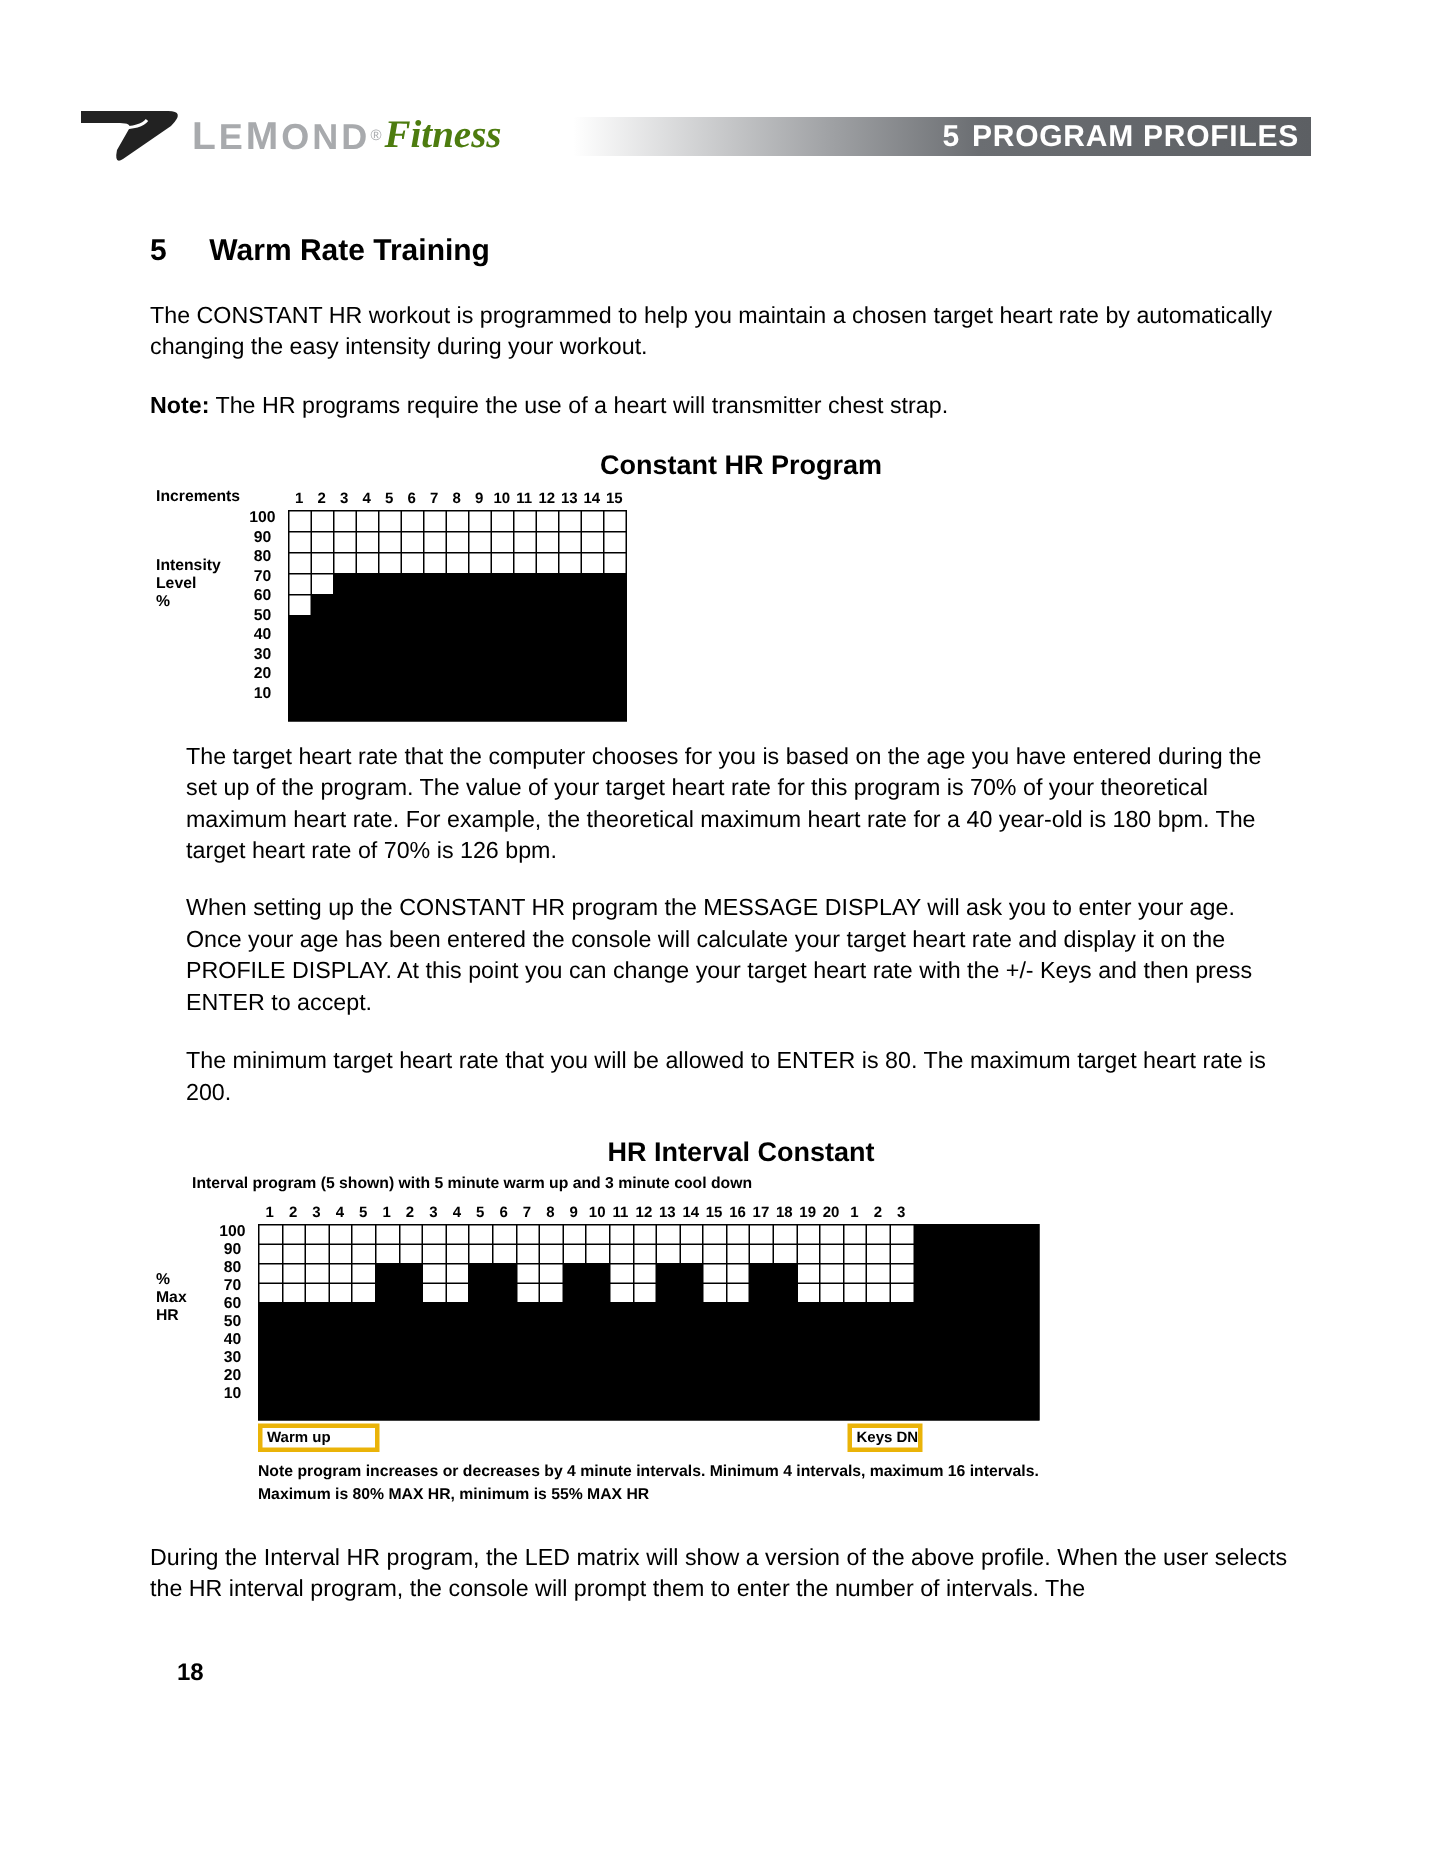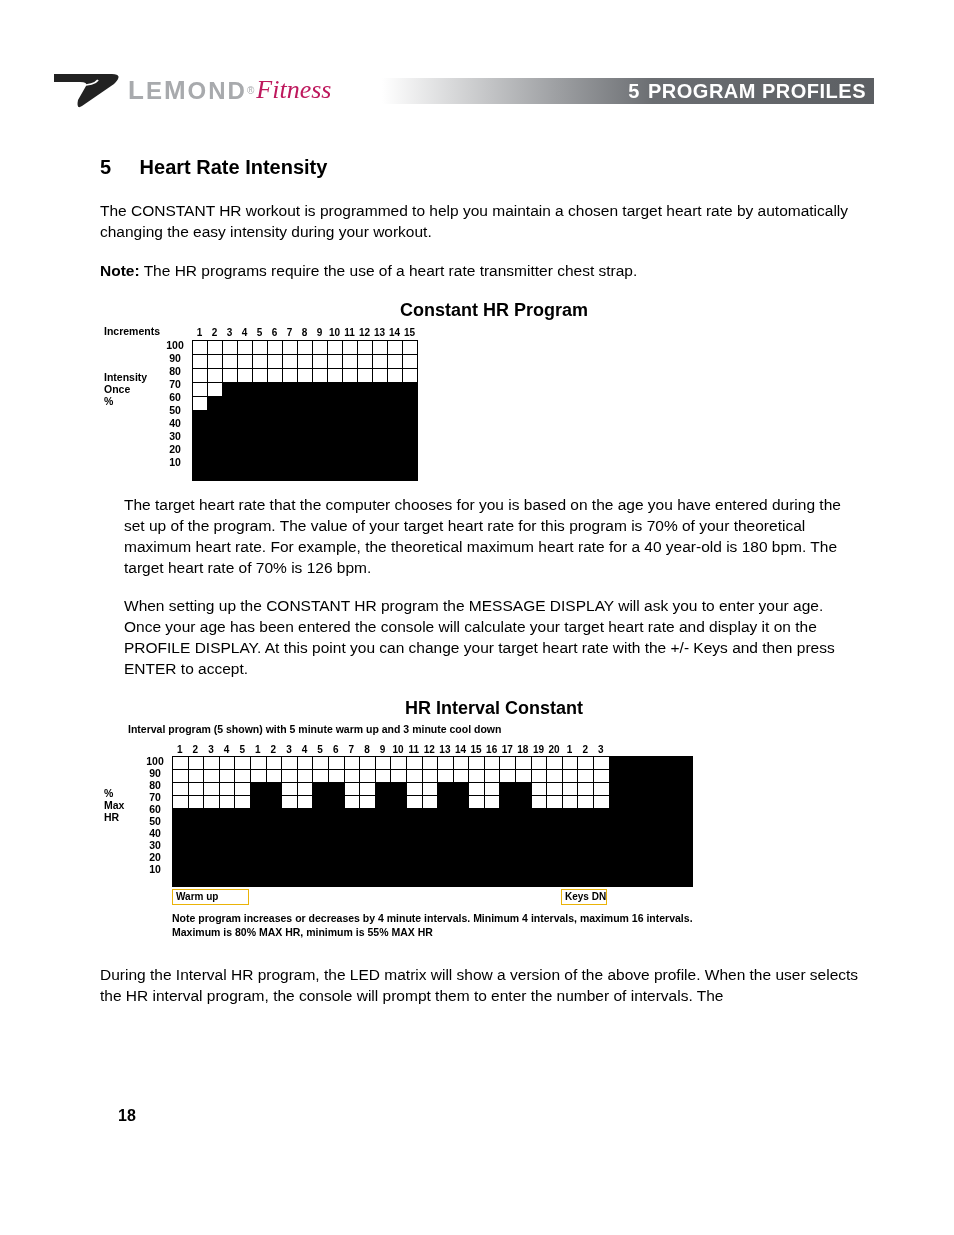--- a/index.html
+++ b/index.html
@@ -66,22 +66,22 @@
     letter-spacing: 2px;
     color: #a8aaad;
     margin-left: 2px;
   }
   .logo-text .big { font-size: 26px; }
   .logo-fitness {
     font-family: "Brush Script MT", cursive;
     font-size: 26px;
     font-style: italic;
     margin-left: 2px;
-    color: #be185d;
-    font-weight: 400;
+    color: #4d7c0f;
+    font-weight: 700;
   }
   .logo-dot { font-size: 10px; color:#a8aaad; vertical-align: top;}
   
   h2.sect {
     font-size: 20px;
     font-weight: 700;
     margin: 36px 0 22px 0;
   }
   h2.sect .snum { display:inline-block; width: 34px; }
   p.body {
@@ -137,21 +137,21 @@
     gap: 1px;
   }
   .grid .cell { background: #fff; }
   .grid .cell.fill { background: #000; }
   .below-row {
     display: flex;
     margin-top: 2px;
     font-size: 10px;
   }
   .below-row .box {
-    border: 1px solid #eab308;
+    border: 3px solid #eab308;
     padding: 1px 3px;
     white-space: nowrap;
     background: #fff;
   }
   .footnote {
     font-size: 10.5px;
     line-height: 1.35;
     margin-top: 6px;
   }
   
@@ -179,37 +179,37 @@
         <path d="M10 14 Q40 18 46 10" stroke="#fff" stroke-width="2" fill="none"></path>
       </svg>
       <span class="logo-text"><span class="big">L</span>E<span class="big">M</span>OND</span>
         <span class="logo-dot">®</span>
       <span class="logo-fitness">Fitness</span>
     </div>
   </div>
 
   <h2 class="sect">
     <span class="snum">5</span>
-    <span>Heart Rate Intensity</span>
+    <span>Warm Rate Training</span>
   </h2>
 
   <p class="body">The CONSTANT HR workout is programmed to help you maintain a chosen target heart rate by automatically changing the easy intensity during your workout.</p>
 
   <p class="body note">
-    <b>Note:</b><span> The HR programs require the use of a heart rate transmitter chest strap.</span>
+    <b>Note:</b><span> The HR programs require the use of a heart will transmitter chest strap.</span>
   </p>
 
   <h3 class="chart-title">Constant HR Program</h3>
   <div class="chart-wrap">
     <div class="chart">
       <div class="y-label">
         <div class="top">Increments</div>
         <div class="mid">
           <div>Intensity</div>
-          <div>Once</div>
+          <div>Level</div>
           <div>%</div>
         </div>
       </div>
       <div class="y-ticks" id="c1-yticks">
           <div style="height: 13px;">100</div>
           <div style="height: 13px;">90</div>
           <div style="height: 13px;">80</div>
           <div style="height: 13px;">70</div>
           <div style="height: 13px;">60</div>
           <div style="height: 13px;">50</div>
@@ -387,20 +387,21 @@
             <div class="cell fill"></div>
             <div class="cell fill"></div>
             <div class="cell fill"></div>
           </div>
       </div>
     </div>
   </div>
 
   <p class="body indent">The target heart rate that the computer chooses for you is based on the age you have entered during the set up of the program.  The value of your target heart rate for this program is 70% of your theoretical maximum heart rate.  For example, the theoretical maximum heart rate for a 40 year-old is 180 bpm.  The target heart rate of 70% is 126 bpm.</p>
   <p class="body indent">When setting up the CONSTANT HR program the MESSAGE DISPLAY will ask you to enter your age.  Once your age has been entered the console will calculate your target heart rate and display it on the PROFILE DISPLAY.  At this point you can change your target heart rate with the +/- Keys and then press ENTER to accept.</p>
+  <p class="body indent">The minimum target heart rate that you will be allowed to ENTER is 80.  The maximum target heart rate is 200.</p>
 
   <h3 class="chart-title">HR Interval Constant</h3>
   <div class="chart-wrap">
     <div style="font-size:10.5px; margin:0 0 6px 24px;">Interval program (5 shown) with 5 minute warm up and 3 minute cool down</div>
     <div class="chart">
       <div class="y-label" style="width:38px;">
         <div class="mid" style="margin-top:46px;">
           <div>%</div>
           <div>Max</div>
           <div>HR</div>

